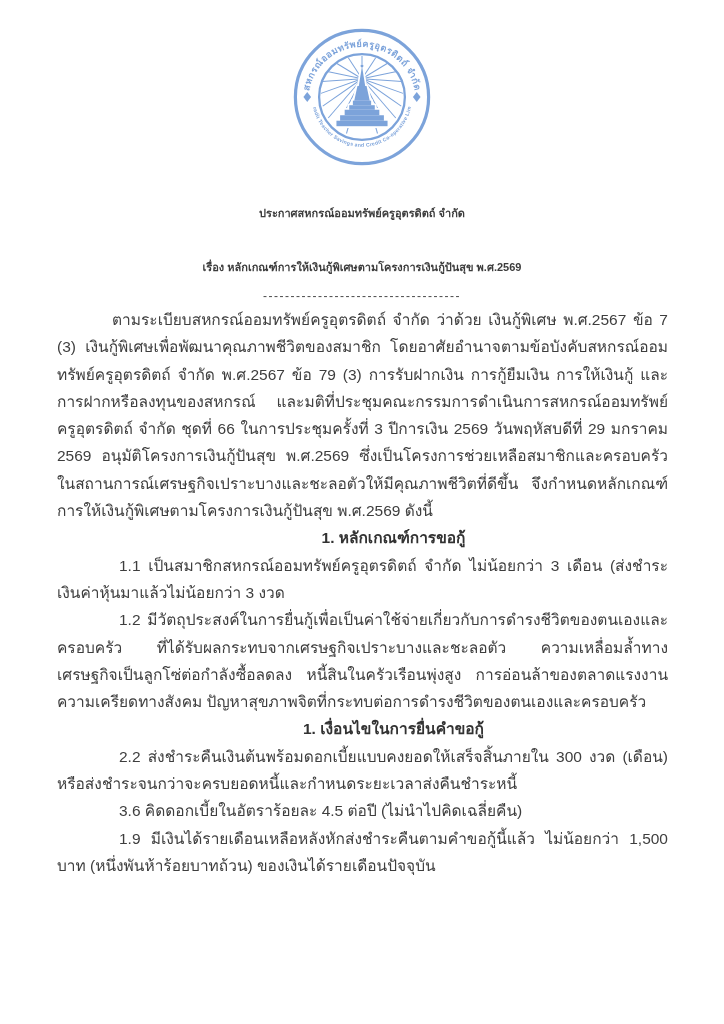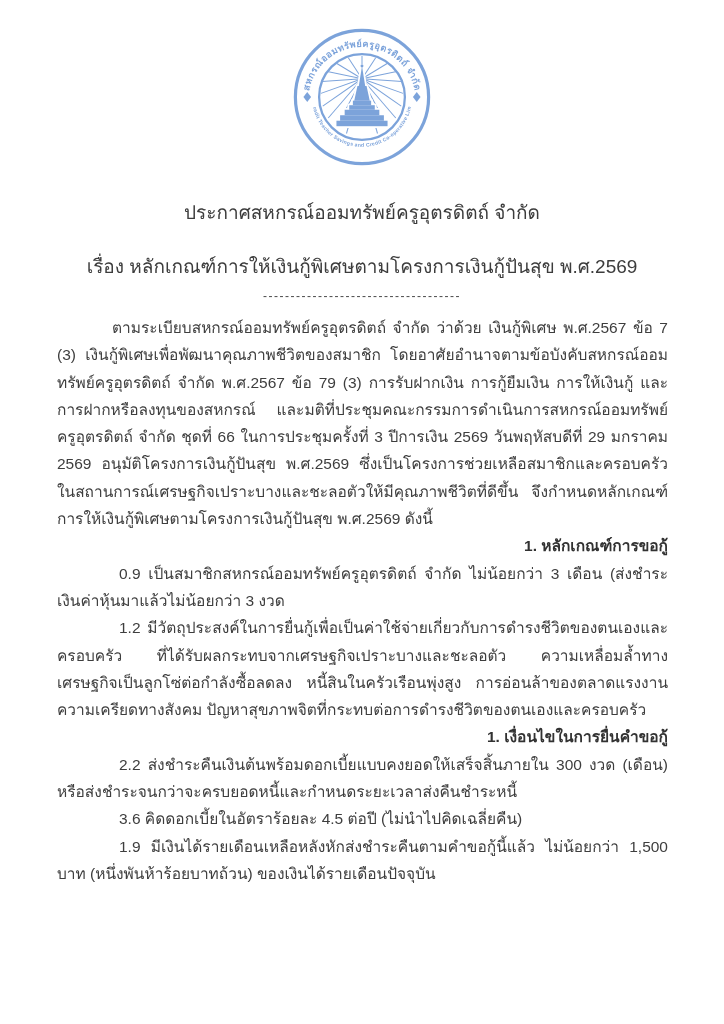--- a/index.html
+++ b/index.html
@@ -8,35 +8,35 @@
     width:724px;
     height:1024px;
     background:#ffffff;
     font-family:"Liberation Sans", sans-serif;
     color:#3e3e3e;
     overflow:hidden;
   }
   .seal-wrap { width:100%; text-align:center; padding-top:24px; }
   .seal { display:inline-block; opacity:0.88; }
   .title-block { text-align:center; margin-top:14px; color:#3c3c3c; }
-  .title-line { font-size:19px; line-height:30px; font-weight:400;margin-top:24px; }
+  .title-line { font-size:11px; line-height:30px; font-weight:700;margin-top:24px; }
   .separator {
     font-size:12px; line-height:20px; letter-spacing:1.5px;
     color:#4a4a4a; font-weight:400; margin-top:4px;
   }
-  .content { padding:0 56px 0 57px; margin-top:8px; }
+  .content { padding:0 56px 0 57px; }
   .content p {
     margin:0;
     font-size:15.5px;
     line-height:27.3px;
     text-align:justify;
     color:#3e3e3e;
   }
   p.intro { text-indent:55px; }
-  p.section-heading { font-weight:700; text-indent:62px; text-align:right; color:#323232; }
+  p.section-heading { font-weight:700; text-indent:62px; text-align:center; color:#323232; }
   p.clause { text-indent:62px; }
 </style>
 </head>
 <body>
 
 <div class="page">
 
   <div class="seal-wrap">
     <svg class="seal" width="150" height="146" viewBox="0 0 160 160" xmlns="http://www.w3.org/2000/svg" aria-hidden="true">
       <defs>
@@ -109,21 +109,21 @@
   <div class="title-block">
     <div class="title-line">ประกาศสหกรณ์ออมทรัพย์ครูอุตรดิตถ์ จำกัด</div>
     <div class="title-line">เรื่อง หลักเกณฑ์การให้เงินกู้พิเศษตามโครงการเงินกู้ปันสุข พ.ศ.2569</div>
     <div class="separator">------------------------------------</div>
   </div>
 
   <div class="content">
     <p class="intro">ตามระเบียบสหกรณ์ออมทรัพย์ครูอุตรดิตถ์ จำกัด ว่าด้วย เงินกู้พิเศษ พ.ศ.2567 ข้อ 7 (3) เงินกู้พิเศษเพื่อพัฒนาคุณภาพชีวิตของสมาชิก โดยอาศัยอำนาจตามข้อบังคับสหกรณ์ออมทรัพย์ครูอุตรดิตถ์ จำกัด พ.ศ.2567 ข้อ 79 (3) การรับฝากเงิน การกู้ยืมเงิน การให้เงินกู้ และการฝากหรือลงทุนของสหกรณ์ และมติที่ประชุมคณะกรรมการดำเนินการสหกรณ์ออมทรัพย์ครูอุตรดิตถ์ จำกัด ชุดที่ 66 ในการประชุมครั้งที่ 3 ปีการเงิน 2569 วันพฤหัสบดีที่ 29 มกราคม 2569 อนุมัติโครงการเงินกู้ปันสุข พ.ศ.2569 ซึ่งเป็นโครงการช่วยเหลือสมาชิกและครอบครัว ในสถานการณ์เศรษฐกิจเปราะบางและชะลอตัวให้มีคุณภาพชีวิตที่ดีขึ้น จึงกำหนดหลักเกณฑ์การให้เงินกู้พิเศษตามโครงการเงินกู้ปันสุข พ.ศ.2569 ดังนี้</p>
 
     <p class="section-heading">1.  หลักเกณฑ์การขอกู้</p>
-    <p class="clause">0.9 เป็นสมาชิกสหกรณ์ออมทรัพย์ครูอุตรดิตถ์ จำกัด ไม่น้อยกว่า 3 เดือน (ส่งชำระเงินค่าหุ้นมาแล้วไม่น้อยกว่า 3 งวด</p>
+    <p class="clause">1.1 เป็นสมาชิกสหกรณ์ออมทรัพย์ครูอุตรดิตถ์ จำกัด ไม่น้อยกว่า 3 เดือน (ส่งชำระเงินค่าหุ้นมาแล้วไม่น้อยกว่า 3 งวด</p>
     <p class="clause">1.2 มีวัตถุประสงค์ในการยื่นกู้เพื่อเป็นค่าใช้จ่ายเกี่ยวกับการดำรงชีวิตของตนเองและครอบครัว ที่ได้รับผลกระทบจากเศรษฐกิจเปราะบางและชะลอตัว ความเหลื่อมล้ำทางเศรษฐกิจเป็นลูกโซ่ต่อกำลังซื้อลดลง หนี้สินในครัวเรือนพุ่งสูง การอ่อนล้าของตลาดแรงงาน ความเครียดทางสังคม ปัญหาสุขภาพจิตที่กระทบต่อการดำรงชีวิตของตนเองและครอบครัว</p>
 
     <p class="section-heading">1.  เงื่อนไขในการยื่นคำขอกู้</p>
     <p class="clause">2.2 ส่งชำระคืนเงินต้นพร้อมดอกเบี้ยแบบคงยอดให้เสร็จสิ้นภายใน 300 งวด (เดือน) หรือส่งชำระจนกว่าจะครบยอดหนี้และกำหนดระยะเวลาส่งคืนชำระหนี้</p>
     <p class="clause">3.6 คิดดอกเบี้ยในอัตราร้อยละ 4.5 ต่อปี (ไม่นำไปคิดเฉลี่ยคืน)</p>
     <p class="clause">1.9 มีเงินได้รายเดือนเหลือหลังหักส่งชำระคืนตามคำขอกู้นี้แล้ว ไม่น้อยกว่า 1,500 บาท (หนึ่งพันห้าร้อยบาทถ้วน) ของเงินได้รายเดือนปัจจุบัน</p>
   </div>
 
 </div>
 

